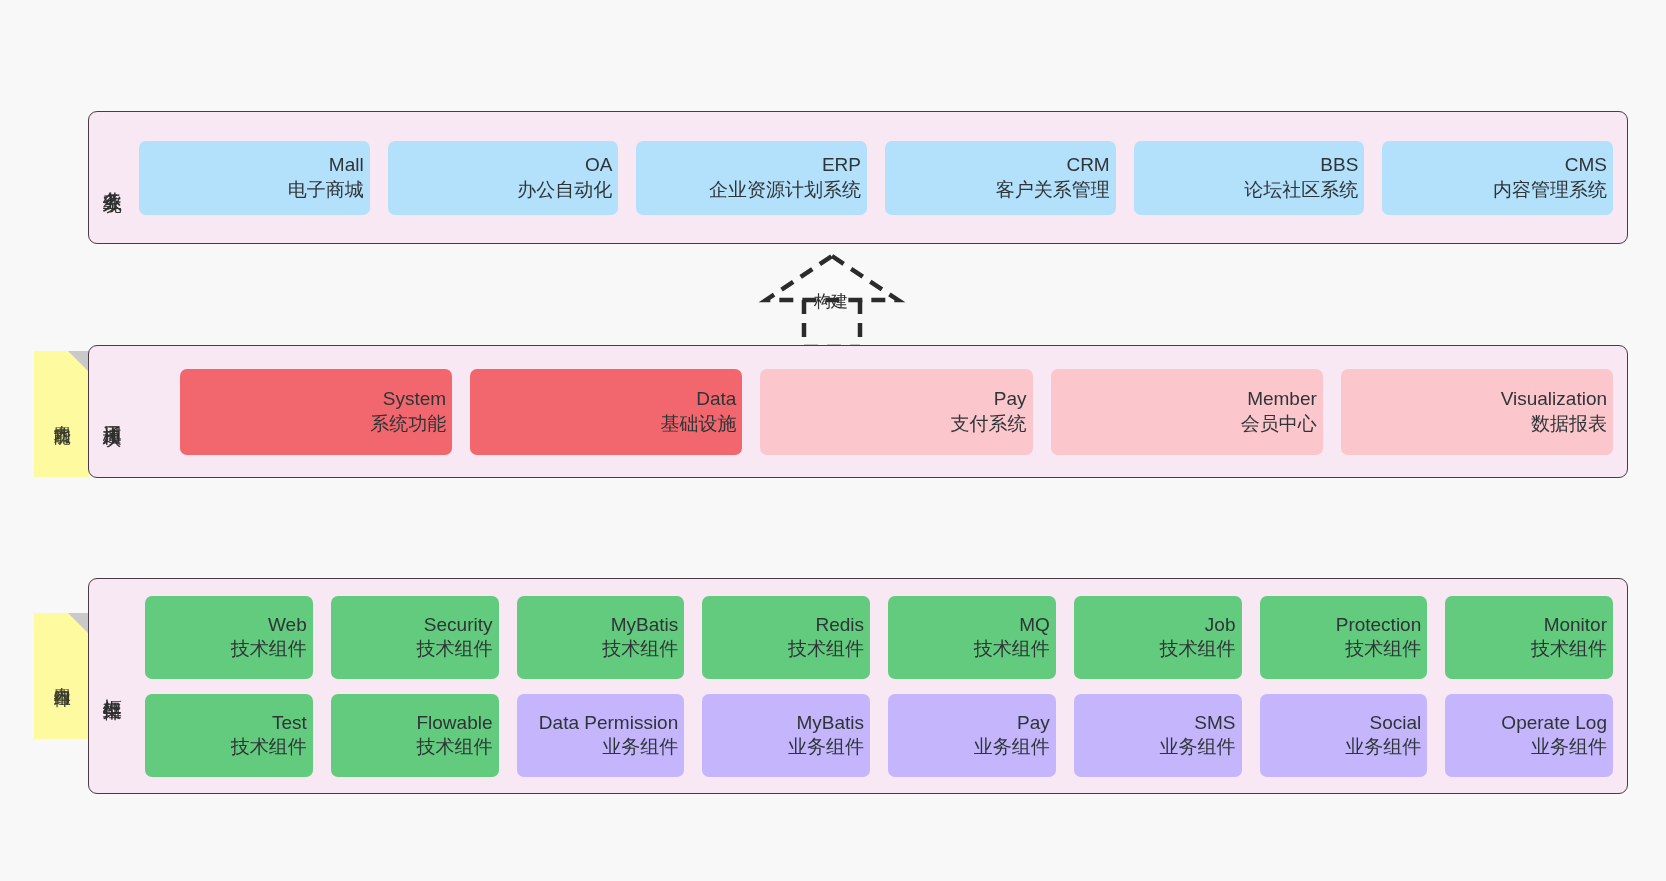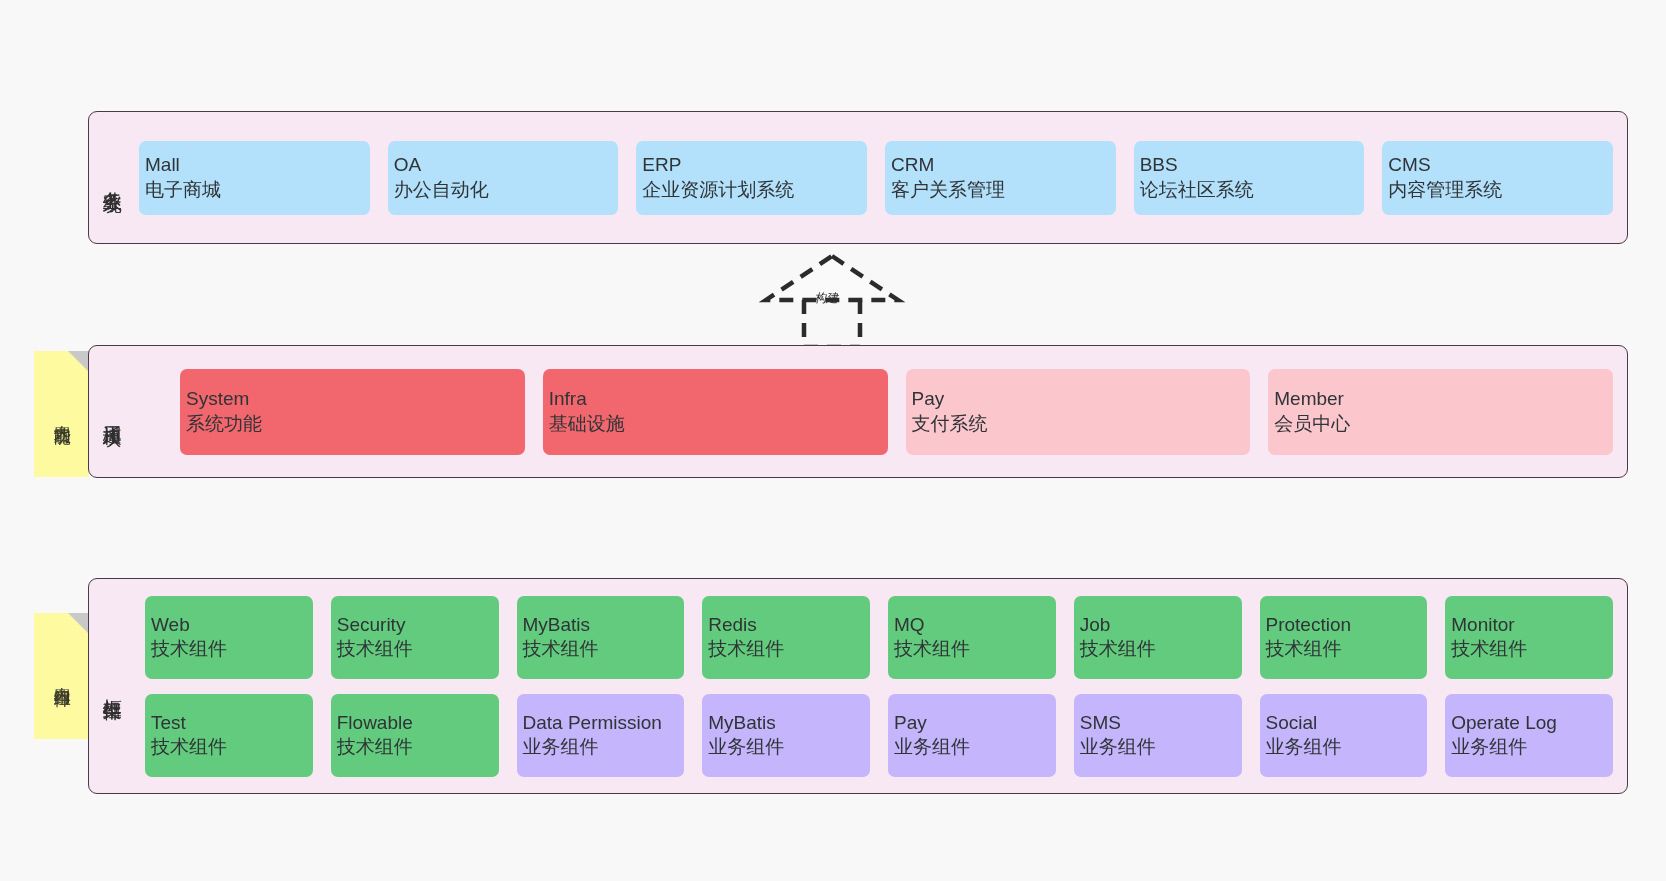--- a/index.html
+++ b/index.html
@@ -49,21 +49,21 @@
   .row{
     display:flex;
     gap:18px;
     align-items:stretch;
   }
   .cell{
     flex:1 1 0;
     border-radius:7px;
     display:flex;
     flex-direction:column;
-    align-items:flex-start;
+    align-items:flex-end;
     justify-content:center;
     text-align:center;
     font-size:19px;
     line-height:1.28;
     color:#2f3437;
     box-sizing:border-box;
     padding:4px 6px;
     white-space:pre-line;
   }
   .cell .t1{display:block;}
@@ -108,26 +108,25 @@
     border-left:21px solid transparent;
     border-top:21px solid #c9c9c9;
   }
   #note-feature{left:34px;top:351px;width:55px;height:126px;}
   #note-component{left:34px;top:613px;width:55px;height:126px;}
 
   
   .arrow-wrap{position:absolute;}
   .arrow-label{
     position:absolute;
-    font-size:12px;
+    font-size:17px;
     color:#2f2f2f;
     background:transparent;
     white-space:nowrap;
     user-select:none;
-    font-style:italic;
   }
   #arrow-build{left:752px;top:252px;width:160px;height:95px;}
   #arrow-build .arrow-label{left:62px;top:38px;}
   #arrow-impl{left:766px;top:486px;width:160px;height:95px;}
   #arrow-impl .arrow-label{left:62px;top:38px;}
 </style>
 </head>
 <body>
 
 <div class="stage">
@@ -179,31 +178,35 @@
 
   <div class="layer" id="layer-common">
     <div class="layer-title">通用模块</div>
     <div class="layer-body">
       <div class="row">
         <div class="cell c-red">
           <span class="t1">System</span>
           <span class="t2">系统功能</span>
         </div>
         <div class="cell c-red">
-          <span class="t1">Infra</span>
+          <span class="t1">Data</span>
           <span class="t2">基础设施</span>
         </div>
         <div class="cell c-pink">
           <span class="t1">Pay</span>
           <span class="t2">支付系统</span>
         </div>
         <div class="cell c-pink">
           <span class="t1">Member</span>
           <span class="t2">会员中心</span>
         </div>
+        <div class="cell c-pink">
+          <span class="t1">Visualization</span>
+          <span class="t2">数据报表</span>
+        </div>
       </div>
     </div>
   </div>
 
 
   <div class="note" id="note-component">
     <span>内置组件</span>
     <span class="fold"></span>
   </div>
 

